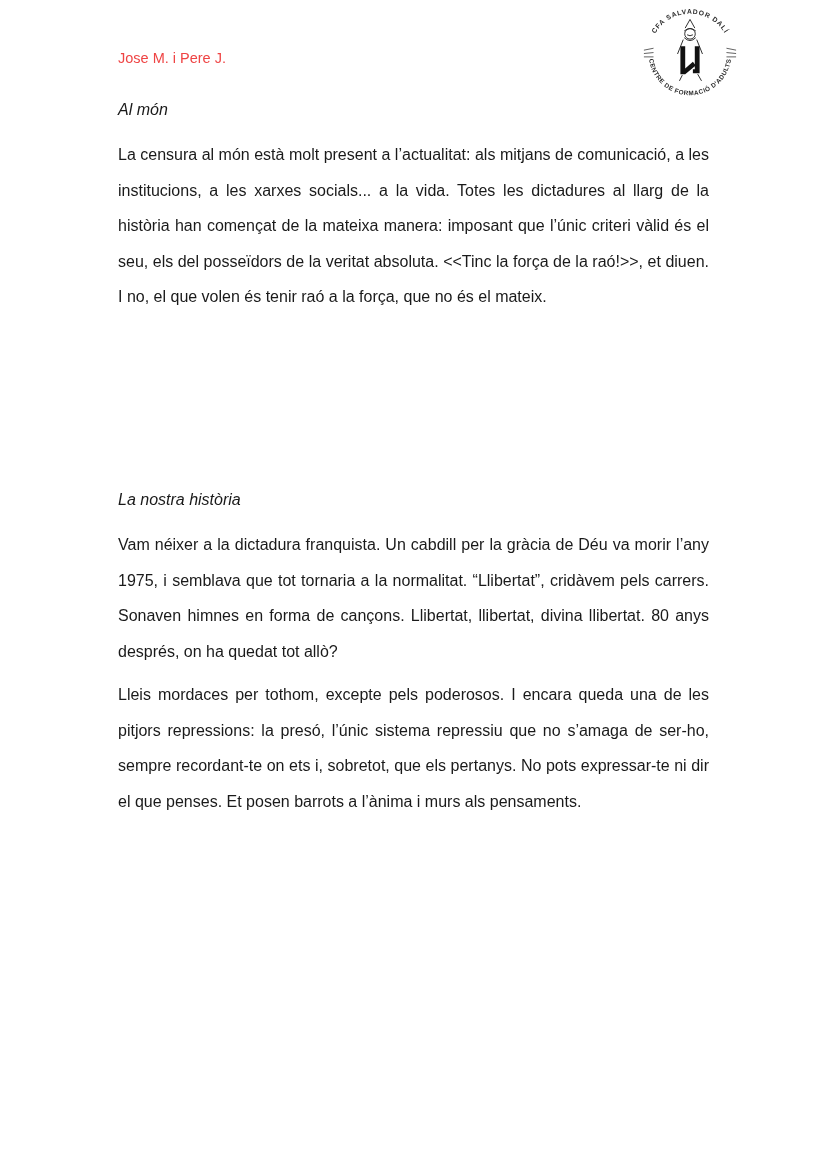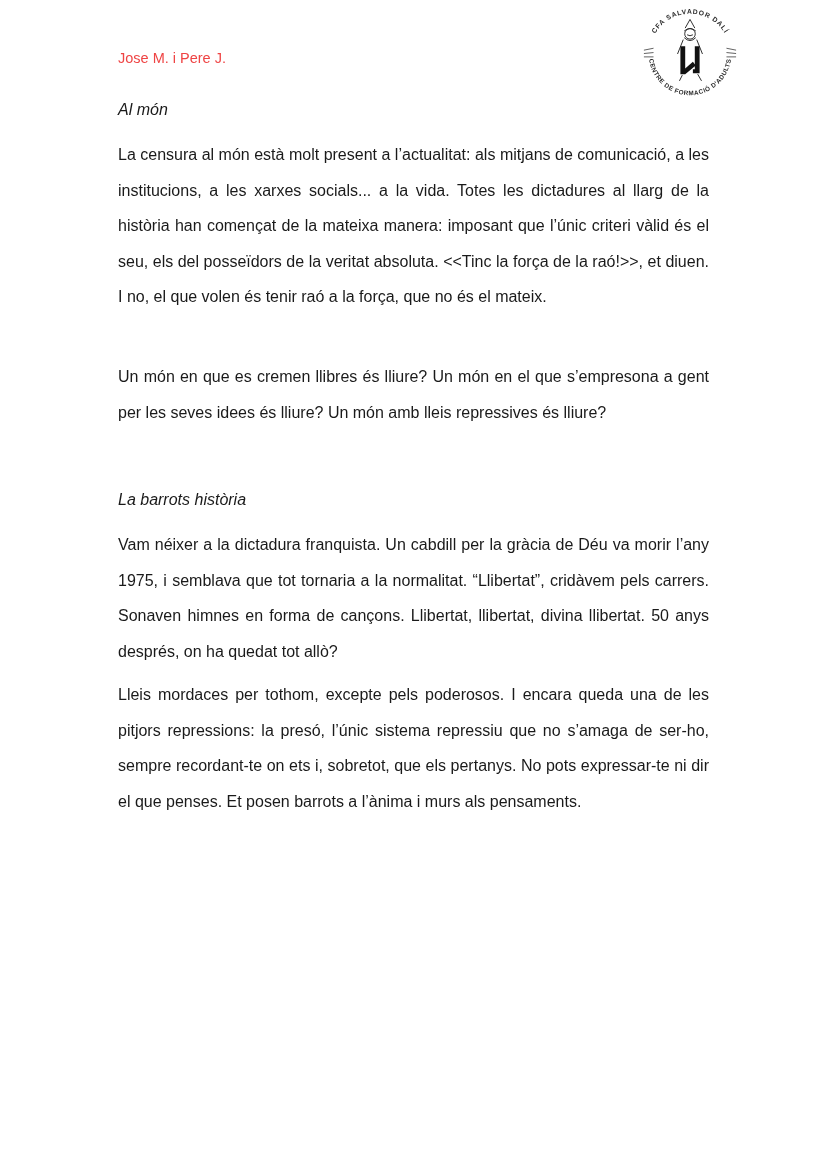--- a/index.html
+++ b/index.html
@@ -111,21 +111,20 @@
           <path d="M58,71 L62,78"></path>
         </g>
       </g>
     </svg>
   </div>
 
   <div class="heading heading1">Al món</div>
 
   <p class="para p1">La censura al món està molt present a l’actualitat: als mitjans de comunicació, a les institucions, a les xarxes socials... a la vida. Totes les dictadures al llarg de la història han començat de la mateixa manera: imposant que l’únic criteri vàlid és el seu, els del posseïdors de la veritat absoluta. &lt;&lt;Tinc la força de la raó!&gt;&gt;, et diuen. I no, el que volen és tenir raó a la força, que no és el mateix.</p>
 
-  <p class="para p2">Un món en que es cremen llibres és lliure? Un món en el que s’empresona a gent per les seves idees és lliure? Un món amb lleis repressives és lliure?</p>
 
-  <div class="heading heading2">La barrots història</div>
+  <div class="heading heading2">La nostra història</div>
 
-  <p class="para p3">Vam néixer a la dictadura franquista. Un cabdill per la gràcia de Déu va morir l’any 1975, i semblava que tot tornaria a la normalitat. “Llibertat”, cridàvem pels carrers. Sonaven himnes en forma de cançons. Llibertat, llibertat, divina llibertat. 50 anys després, on ha quedat tot allò?</p>
+  <p class="para p3">Vam néixer a la dictadura franquista. Un cabdill per la gràcia de Déu va morir l’any 1975, i semblava que tot tornaria a la normalitat. “Llibertat”, cridàvem pels carrers. Sonaven himnes en forma de cançons. Llibertat, llibertat, divina llibertat. 80 anys després, on ha quedat tot allò?</p>
 
   <p class="para p4">Lleis mordaces per tothom, excepte pels poderosos. I encara queda una de les pitjors repressions: la presó, l’únic sistema repressiu que no s’amaga de ser-ho, sempre recordant-te on ets i, sobretot, que els pertanys. No pots expressar-te ni dir el que penses. Et posen barrots a l’ànima i murs als pensaments.</p>
 
 </div>
 
 </body></html>

